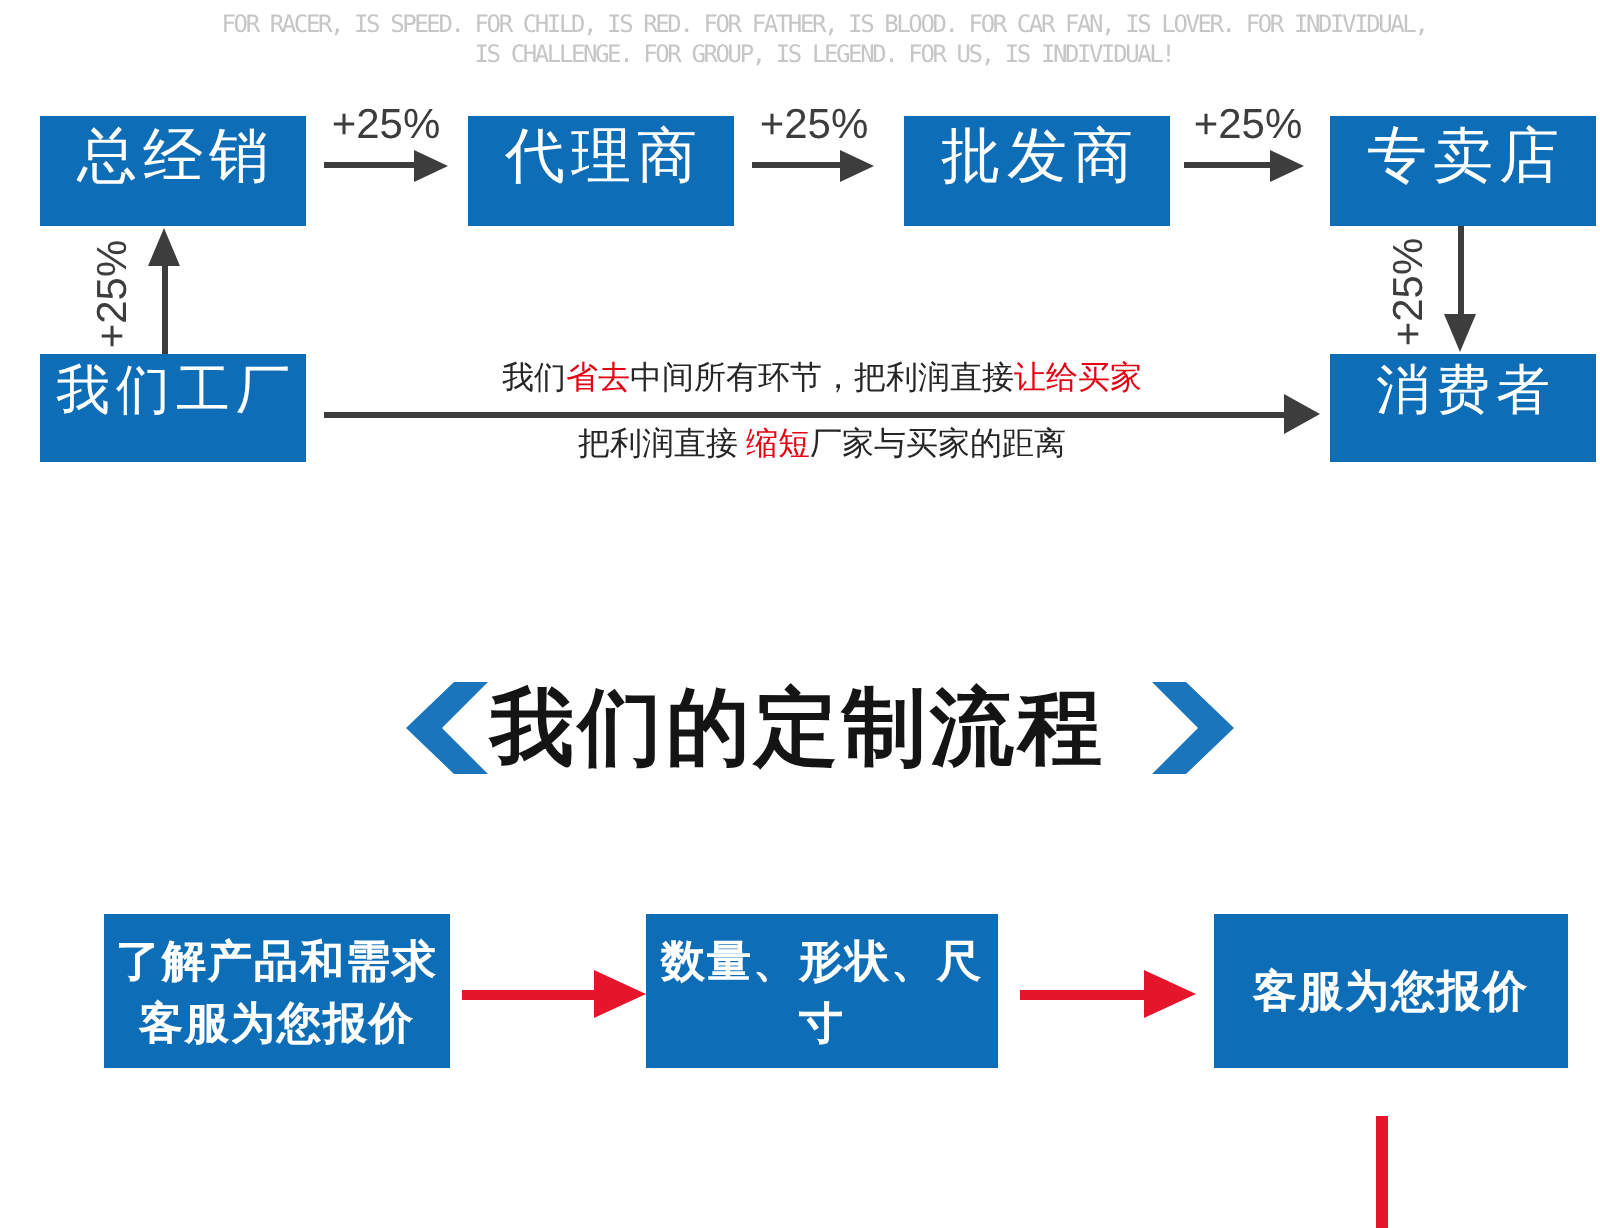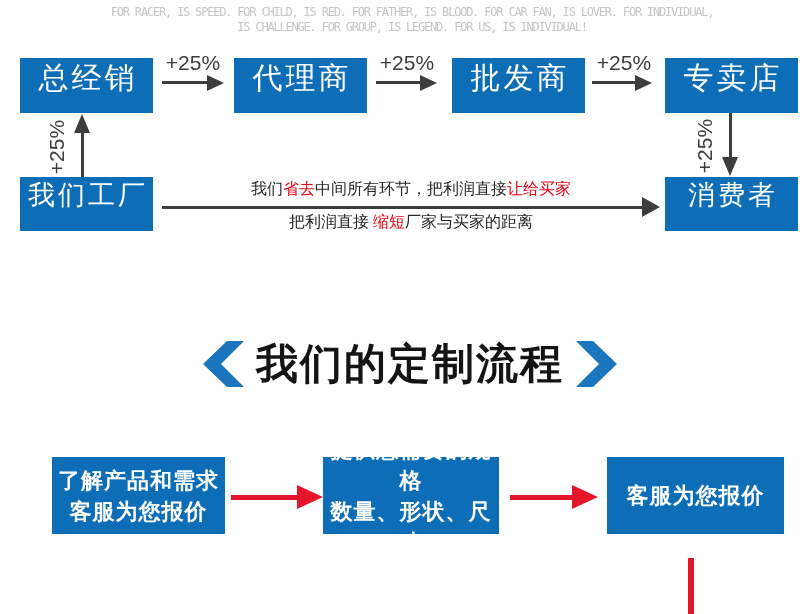--- a/index.html
+++ b/index.html
@@ -47,21 +47,21 @@
   
   .benefit {
     position:absolute; left:150px; width:498px; text-align:center;
     font-family:"Liberation Serif", serif; font-size:16px; color:#262626;
   }
   .benefit-1 { top:179px; }
   .benefit-2 { top:212px; }
   .red { color:var(--red_text); }
   
   .proc-title {
-    position:absolute; left:233px; top:336px; width:330px; text-align:center;
+    position:absolute; left:233px; top:336px; width:330px; text-align:left;
     font-size:42px; font-weight:bold; letter-spacing:2px; color:var(--title_black);
   }
   .chev { position:absolute; top:341px; width:44px; height:46px; }
   .chev svg { display:block; width:100%; height:100%; }
   
   .step {
     position:absolute; top:457px; height:77px; background:var(--box_blue); color:#fff;
     font-size:22px; font-weight:bold; line-height:31px; letter-spacing:1px;
     display:flex; flex-direction:column; align-items:center; justify-content:center; text-align:center;
   }
@@ -153,21 +153,20 @@
 
   <div class="step" style="left:40px;width:173px">
     <div>了解产品和需求</div>
     <div>客服为您报价</div>
   </div>
   <div class="rarrow" style="left:219px;width:92px">
     <div class="shaft"></div>
       <div class="head"></div>
   </div>
   <div class="step" style="left:311px;width:176px">
-    <div>提供您需要的规格</div>
     <div>数量、形状、尺寸</div>
   </div>
   <div class="rarrow" style="left:498px;width:88px">
     <div class="shaft"></div>
       <div class="head"></div>
   </div>
   <div class="step" style="left:595px;width:177px">
     <div>客服为您报价</div>
   </div>
 

